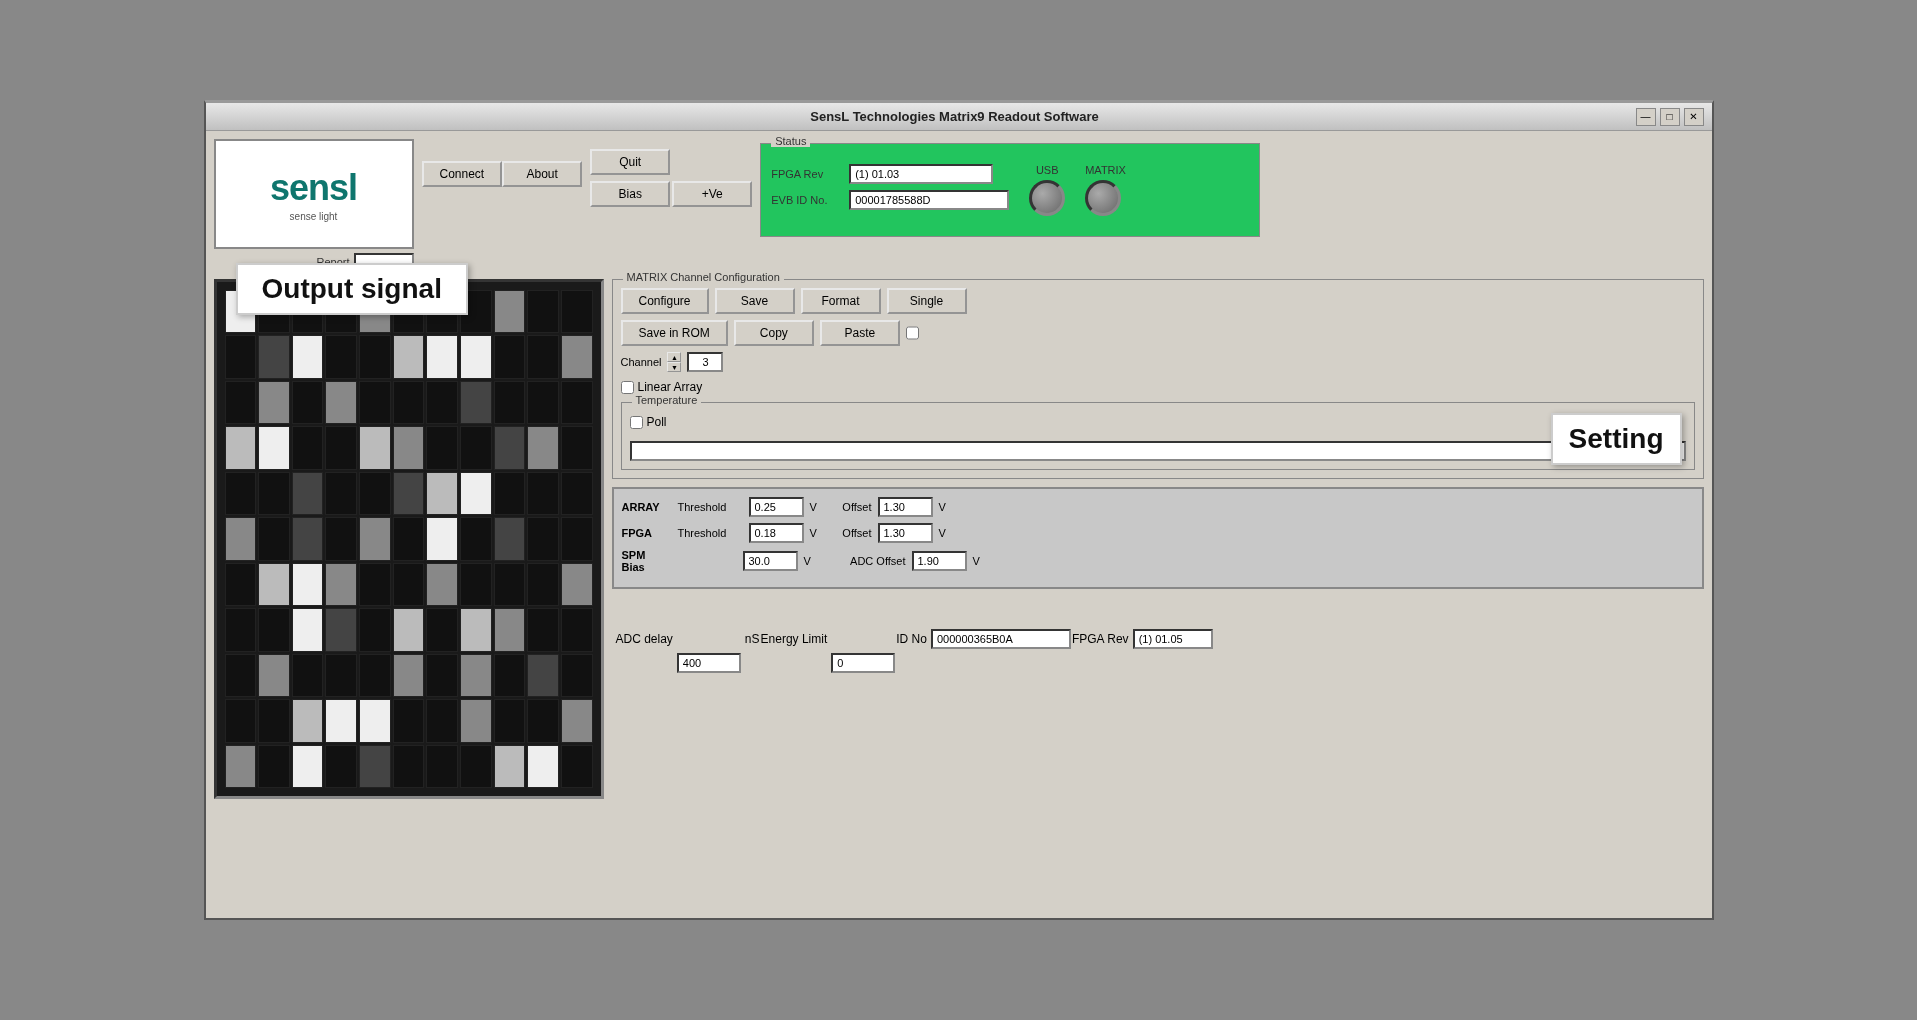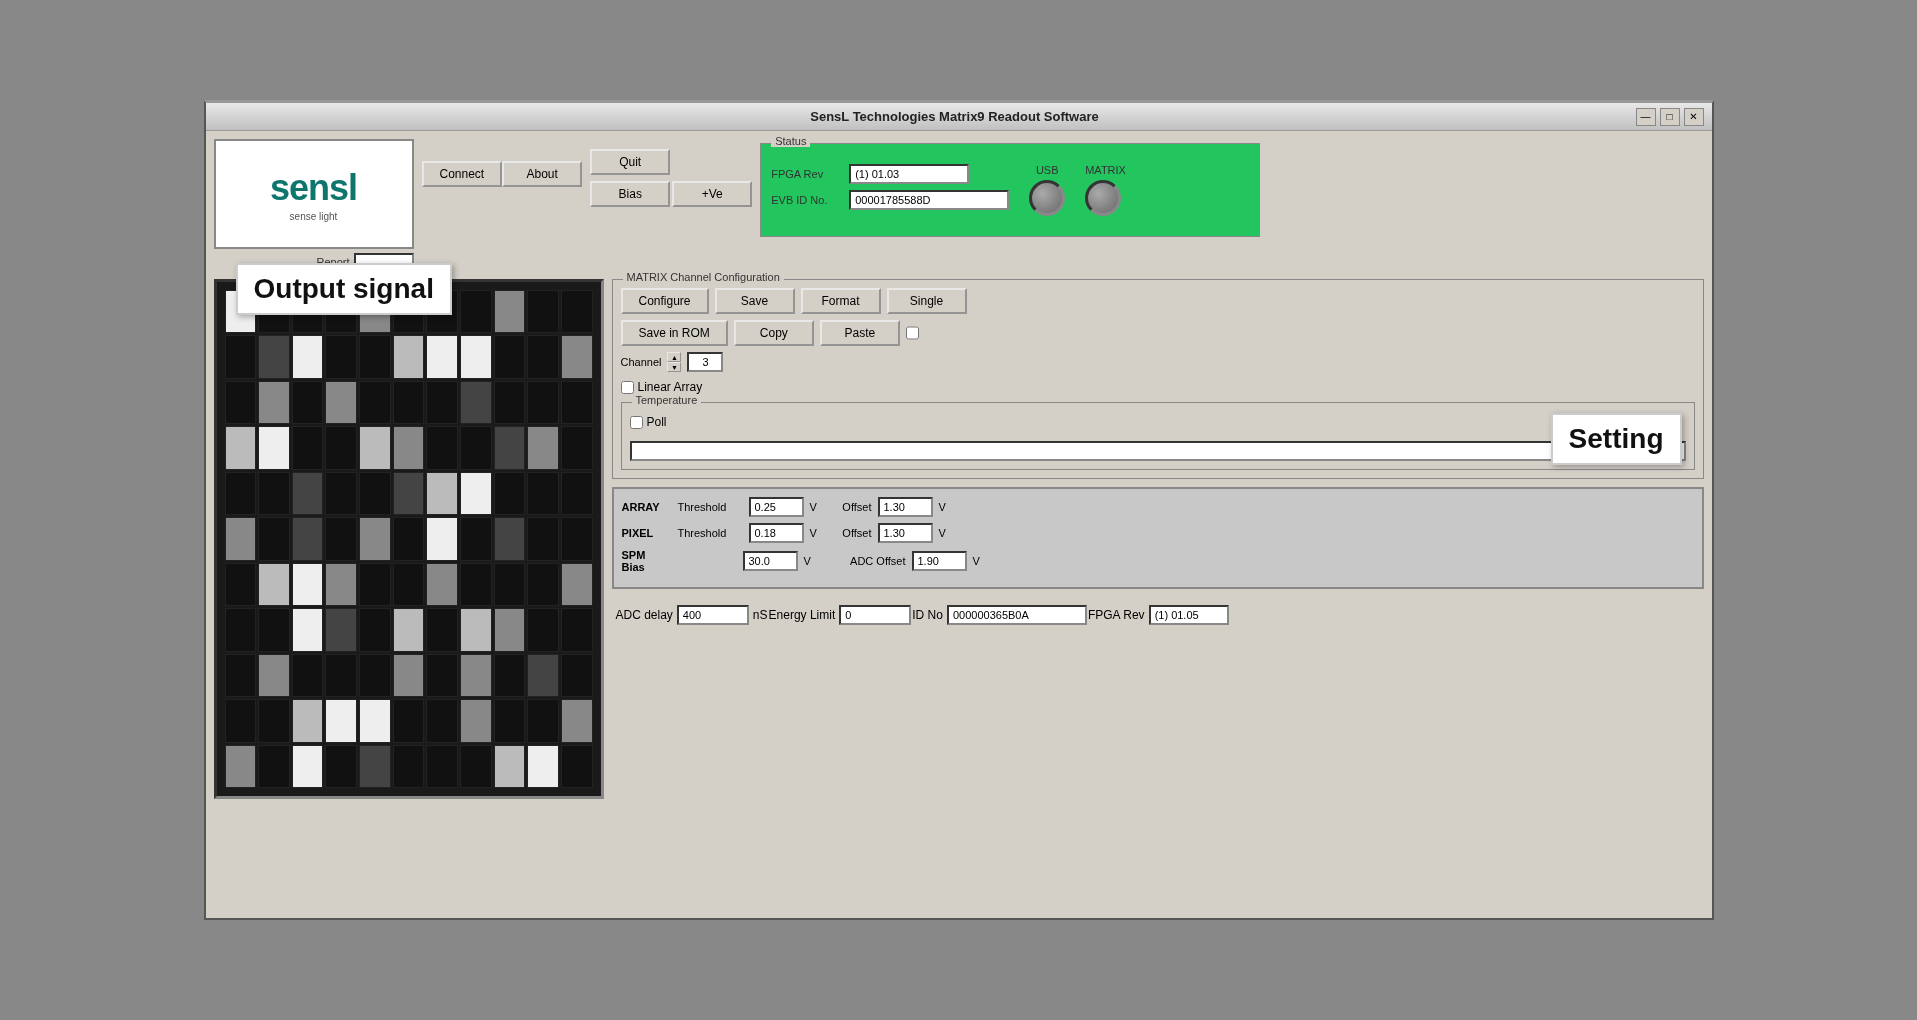--- a/index.html
+++ b/index.html
@@ -155,21 +155,21 @@
     .status-label {
       font-size: 11px;
       color: #333;
       width: 70px;
     }
     .status-input {
       border: 2px inset #888;
       background: white;
       padding: 2px 4px;
       font-size: 11px;
-      width: 120px;
+      width: 144px;
       height: 20px;
     }
     .indicator-group {
       display: flex;
       gap: 20px;
       align-items: center;
     }
     .indicator-label {
       font-size: 11px;
       color: #333;
@@ -182,21 +182,21 @@
       border: 3px inset #888;
       background: radial-gradient(circle at 35% 35%, #aaa, #666);
     }
     
     .output-signal-tooltip {
       position: absolute;
       top: 160px;
       left: 30px;
       background: white;
       border: 2px solid #ccc;
-      padding: 8px 16px;
+      padding: 8px 24px;
       font-size: 28px;
       font-weight: bold;
       color: #111;
       z-index: 10;
       box-shadow: 2px 2px 6px rgba(0,0,0,0.3);
     }
     
     .middle-section {
       display: flex;
       gap: 8px;
@@ -361,21 +361,22 @@
       background: white;
       padding: 2px 4px;
       font-size: 11px;
       width: 80px;
       height: 20px;
     }
     .bottom-input-wide {
       width: 140px;
     }
     .small-input {
-      width: 72px;
+      width: 64px;
+      margin-top: 48px;
     }
   </style>
 </head>
 <body>
 
 <div class="window">
 
   <div class="title-bar">
     <div style="width:60px;"></div>
     <span class="title-bar-text">SensL Technologies Matrix9 Readout Software</span>
@@ -628,21 +629,21 @@
             <span class="setting-label-wide">ARRAY</span>
             <span class="setting-label">Threshold</span>
             <input class="setting-input" value="0.25" style="">
             <span class="setting-unit">V</span>
             <span class="offset-label">Offset</span>
             <input class="setting-input" value="1.30" style="">
             <span class="setting-unit">V</span>
           </div>
 
           <div class="setting-row">
-            <span class="setting-label-wide">PIXEL</span>
+            <span class="setting-label-wide">FPGA</span>
             <span class="setting-label">Threshold</span>
             <input class="setting-input" value="0.18" style="">
             <span class="setting-unit">V</span>
             <span class="offset-label">Offset</span>
             <input class="setting-input" value="1.30" style="">
             <span class="setting-unit">V</span>
           </div>
 
           <div class="setting-row">
             <span class="setting-label-wide">SPM Bias</span>

